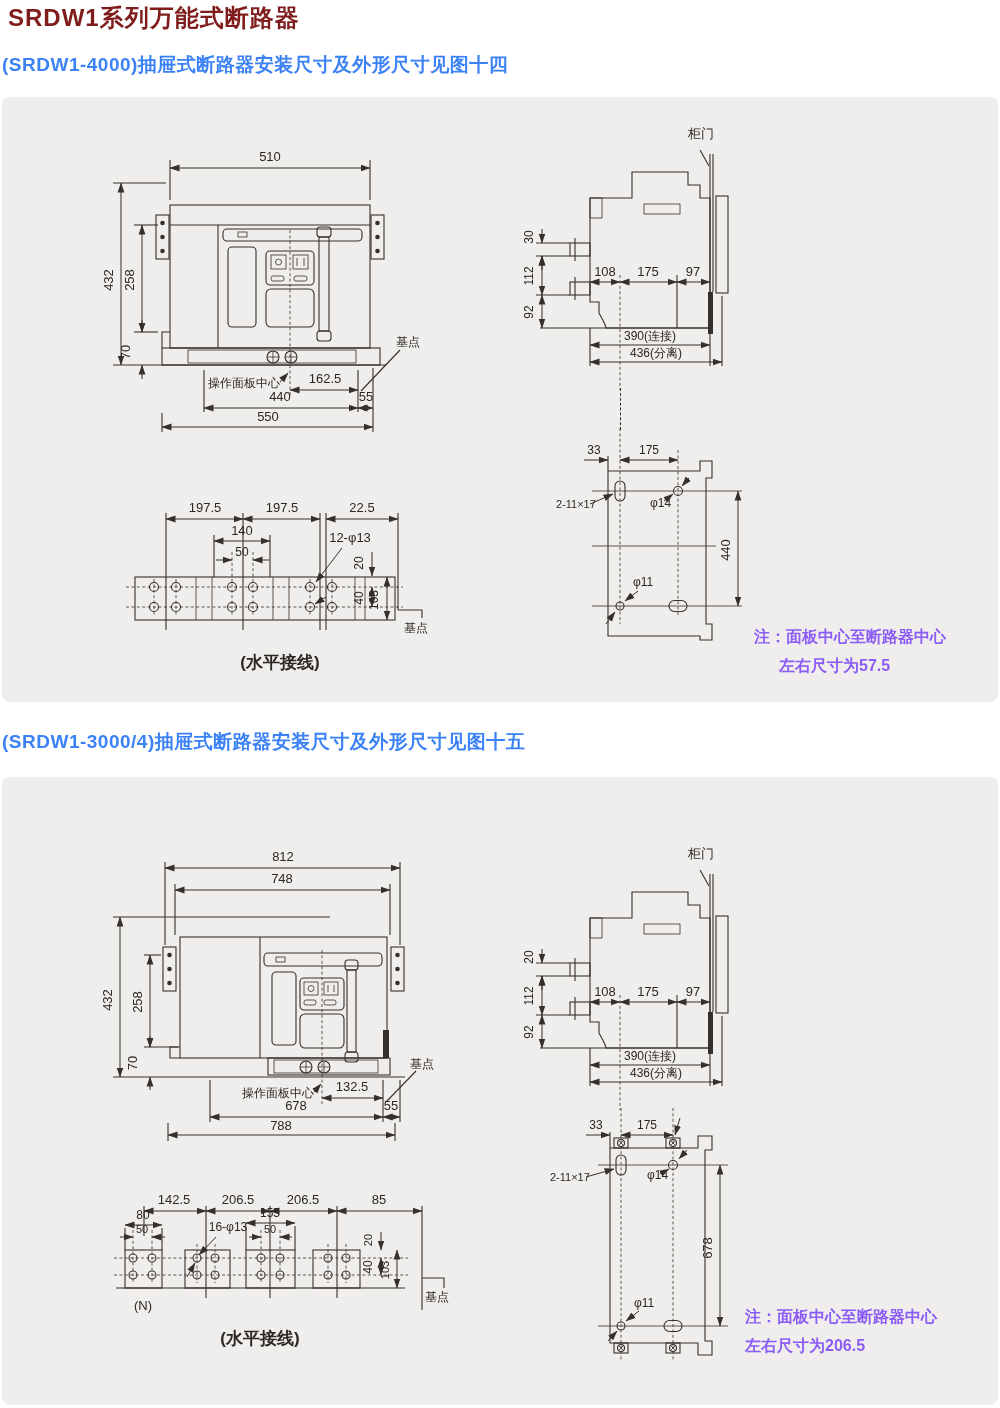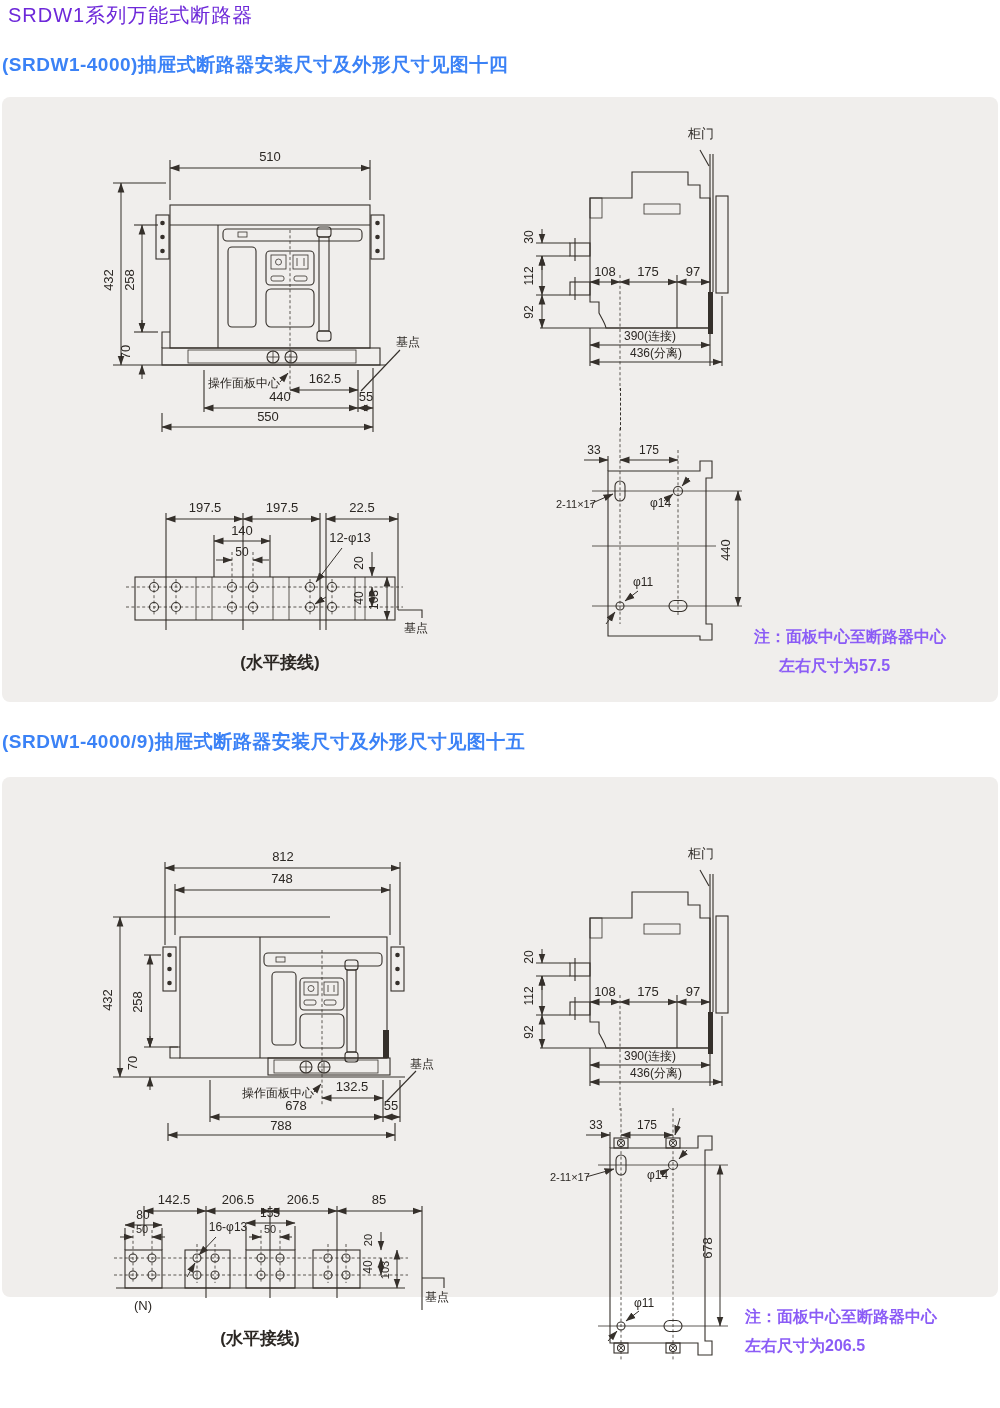--- a/index.html
+++ b/index.html
@@ -1,18 +1,18 @@
 <!DOCTYPE html>
 <html><head>
 <meta charset="utf-8">
 <style>
   html,body{margin:0;padding:0;background:#fff;}
   .page{position:relative;width:1000px;height:1408px;background:#ffffff;overflow:hidden;
         font-family:"Liberation Sans",sans-serif;color:#2b2723;}
-  .title{position:absolute;left:8px;top:2px;font-size:20px;font-weight:normal;color:#6d28d9;letter-spacing:1px;}
+  .title{position:absolute;left:8px;top:2px;font-size:24px;font-weight:bold;color:#7f1d1d;letter-spacing:1px;}
   .hd{position:absolute;left:2px;font-size:19px;font-weight:bold;color:#3b82f6;letter-spacing:0.5px;}
   .panel{position:absolute;left:2px;width:996px;background:#f0eeec;border-radius:8px;}
   .note{position:absolute;font-size:16px;font-weight:bold;line-height:29px;color:#8b5cf6;}
   .note .ind{margin-left:25px;}
   svg{position:absolute;overflow:visible;}
   .ln{stroke:#35302b;stroke-width:1.1;fill:none;}
   .tn{stroke:#35302b;stroke-width:0.8;fill:none;}
   .dt{stroke:#35302b;stroke-width:0.8;fill:none;stroke-dasharray:3 2.4;}
   .dm{stroke:#35302b;stroke-width:1;fill:none;}
   .fd{fill:#35302b;stroke:none;}
@@ -256,23 +256,23 @@
     </svg>
 
     <div class="conn" style="left:618px;top:291px;height:42px;"></div>
 
     <div class="note" style="left:752px;top:525px;">
       <div>注：面板中心至断路器中心</div>
       <div class="ind">左右尺寸为57.5</div>
     </div>
   </div>
 
-  <div class="hd" style="top:729px;">(SRDW1-4000/9)抽屉式断路器安装尺寸及外形尺寸见图十五</div>
-
-  <div class="panel" style="top:777px;height:520px;">
+  <div class="hd" style="top:729px;">(SRDW1-3000/4)抽屉式断路器安装尺寸及外形尺寸见图十五</div>
+
+  <div class="panel" style="top:777px;height:628px;">
 
     <svg style="left:98px;top:63px;" width="340" height="310" viewBox="0 0 340 310">
       <g>
         <rect class="ln" x="80" y="97" width="207" height="121"></rect>
         <line class="ln" x1="160" y1="97" x2="160" y2="218"></line>
         <rect class="ln" x="164" y="113" width="118" height="13" rx="4"></rect>
         <rect class="tn" x="176" y="117" width="9" height="5"></rect>
         <rect class="ln" x="172" y="132" width="24" height="73" rx="4"></rect>
         <rect class="ln" x="200" y="138" width="44" height="32" rx="4"></rect>
         <rect class="tn" x="204" y="142" width="14" height="13"></rect>

